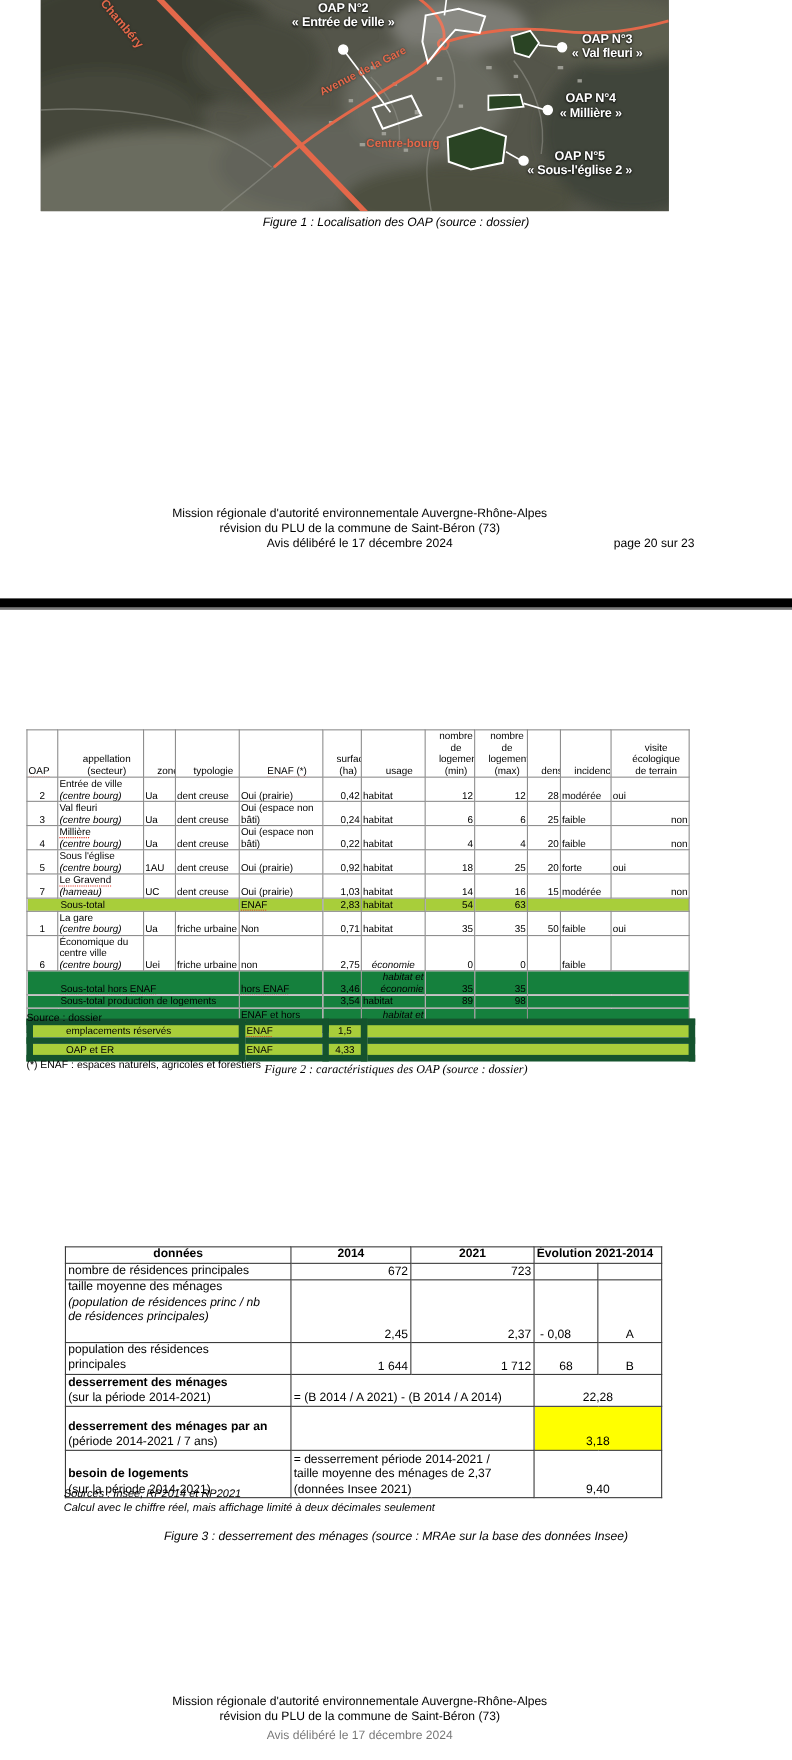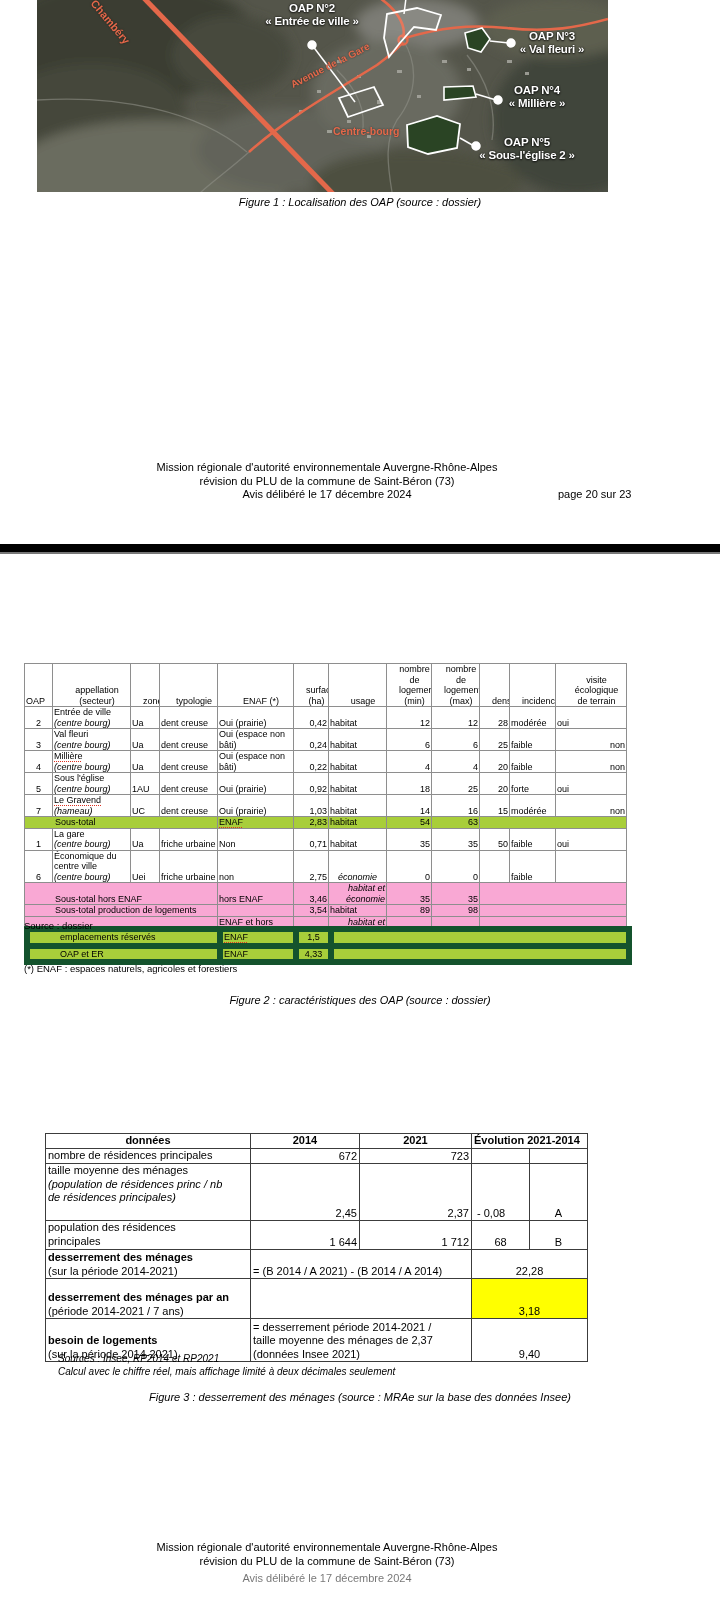--- a/index.html
+++ b/index.html
@@ -19,21 +19,21 @@
     white-space:nowrap;
   }
   .roadlabel{
     position:absolute;color:#e4684a;font-weight:bold;font-size:10px;line-height:11px;
     text-shadow:0 0 2px rgba(0,0,0,.55);white-space:nowrap;
   }
   #caption1,#caption2,#caption3{
     left:0;width:720px;text-align:center;font-style:italic;font-size:11px;line-height:13px;
   }
   #caption1{top:196px;}
-  #caption2{top:994px;}
+  #caption2{top:966px;font-family:Liberation Serif, serif;}
   #caption3{top:1391px;}
 
   
   .footer-line{position:absolute;left:0;width:654px;text-align:center;font-size:11px;line-height:13px;}
   .page-num{position:absolute;font-size:11px;line-height:13px;}
   #divider{left:0;top:544px;width:720px;height:8px;background:#000;border-bottom:2px solid #777;}
 
   
   table{border-collapse:collapse;table-layout:fixed;}
   .t2{font-size:9px;line-height:10.5px;}
@@ -41,21 +41,21 @@
   .t2 .hd{text-align:center;white-space:pre-line;vertical-align:bottom;padding-left:12px;}
   .t2 .hl{text-align:left;vertical-align:bottom;}
   .num{text-align:right;}
   .ctr{text-align:center;}
   .it{font-style:italic;}
   .pre{white-space:pre-line;}
   .blk{display:block;}
   .vr{text-align:right;}
   .padlab{padding-left:30px !important;text-align:left;}
   .green{background:#a8ce3a;}
-  .gray{background:#f9a8d4;}
+  .gray{background:#15803d;}
   .yellow{background:#ffff00;}
   .sq{text-decoration:underline dotted #e03020;text-decoration-thickness:1px;text-underline-offset:2px;}
   .er td{border:6px solid #14532d;}
   .notes{font-size:9.5px;line-height:11px;}
 
   
   .t3{font-size:11px;line-height:13.5px;}
   .t3 td{border:1px solid #3c3c3c;vertical-align:bottom;padding:0 2px;overflow:hidden;}
   .t3 .b{font-weight:bold;}
   .t3 .vt{vertical-align:top;}
@@ -385,21 +385,21 @@
     <td class="green ctr">4,33</td>
     <td class="green"></td>
   </tr>
 </tbody>
   </table>
 
 <div class="abs notes" style="left:24px;top:963px;">(*) ENAF : espaces naturels, agricoles et forestiers</div>
 <div class="abs notes" style="left:24px;top:920px;">Source : dossier</div>
 <div class="abs" id="caption2">Figure 2 : caractéristiques des OAP (source : dossier)</div>
 
-<table class="t3 abs" style="left:45px;top:1133px;width:542px;">
+<table class="t3 abs" style="left:59px;top:1133px;width:542px;">
   <colgroup>
       <col style="width:205px">
       <col style="width:109px">
       <col style="width:112px">
       <col style="width:58px">
       <col style="width:58px">
     </colgroup>
   <tbody>
       <tr style="height:15px">
     <td class="hdc">données</td>

